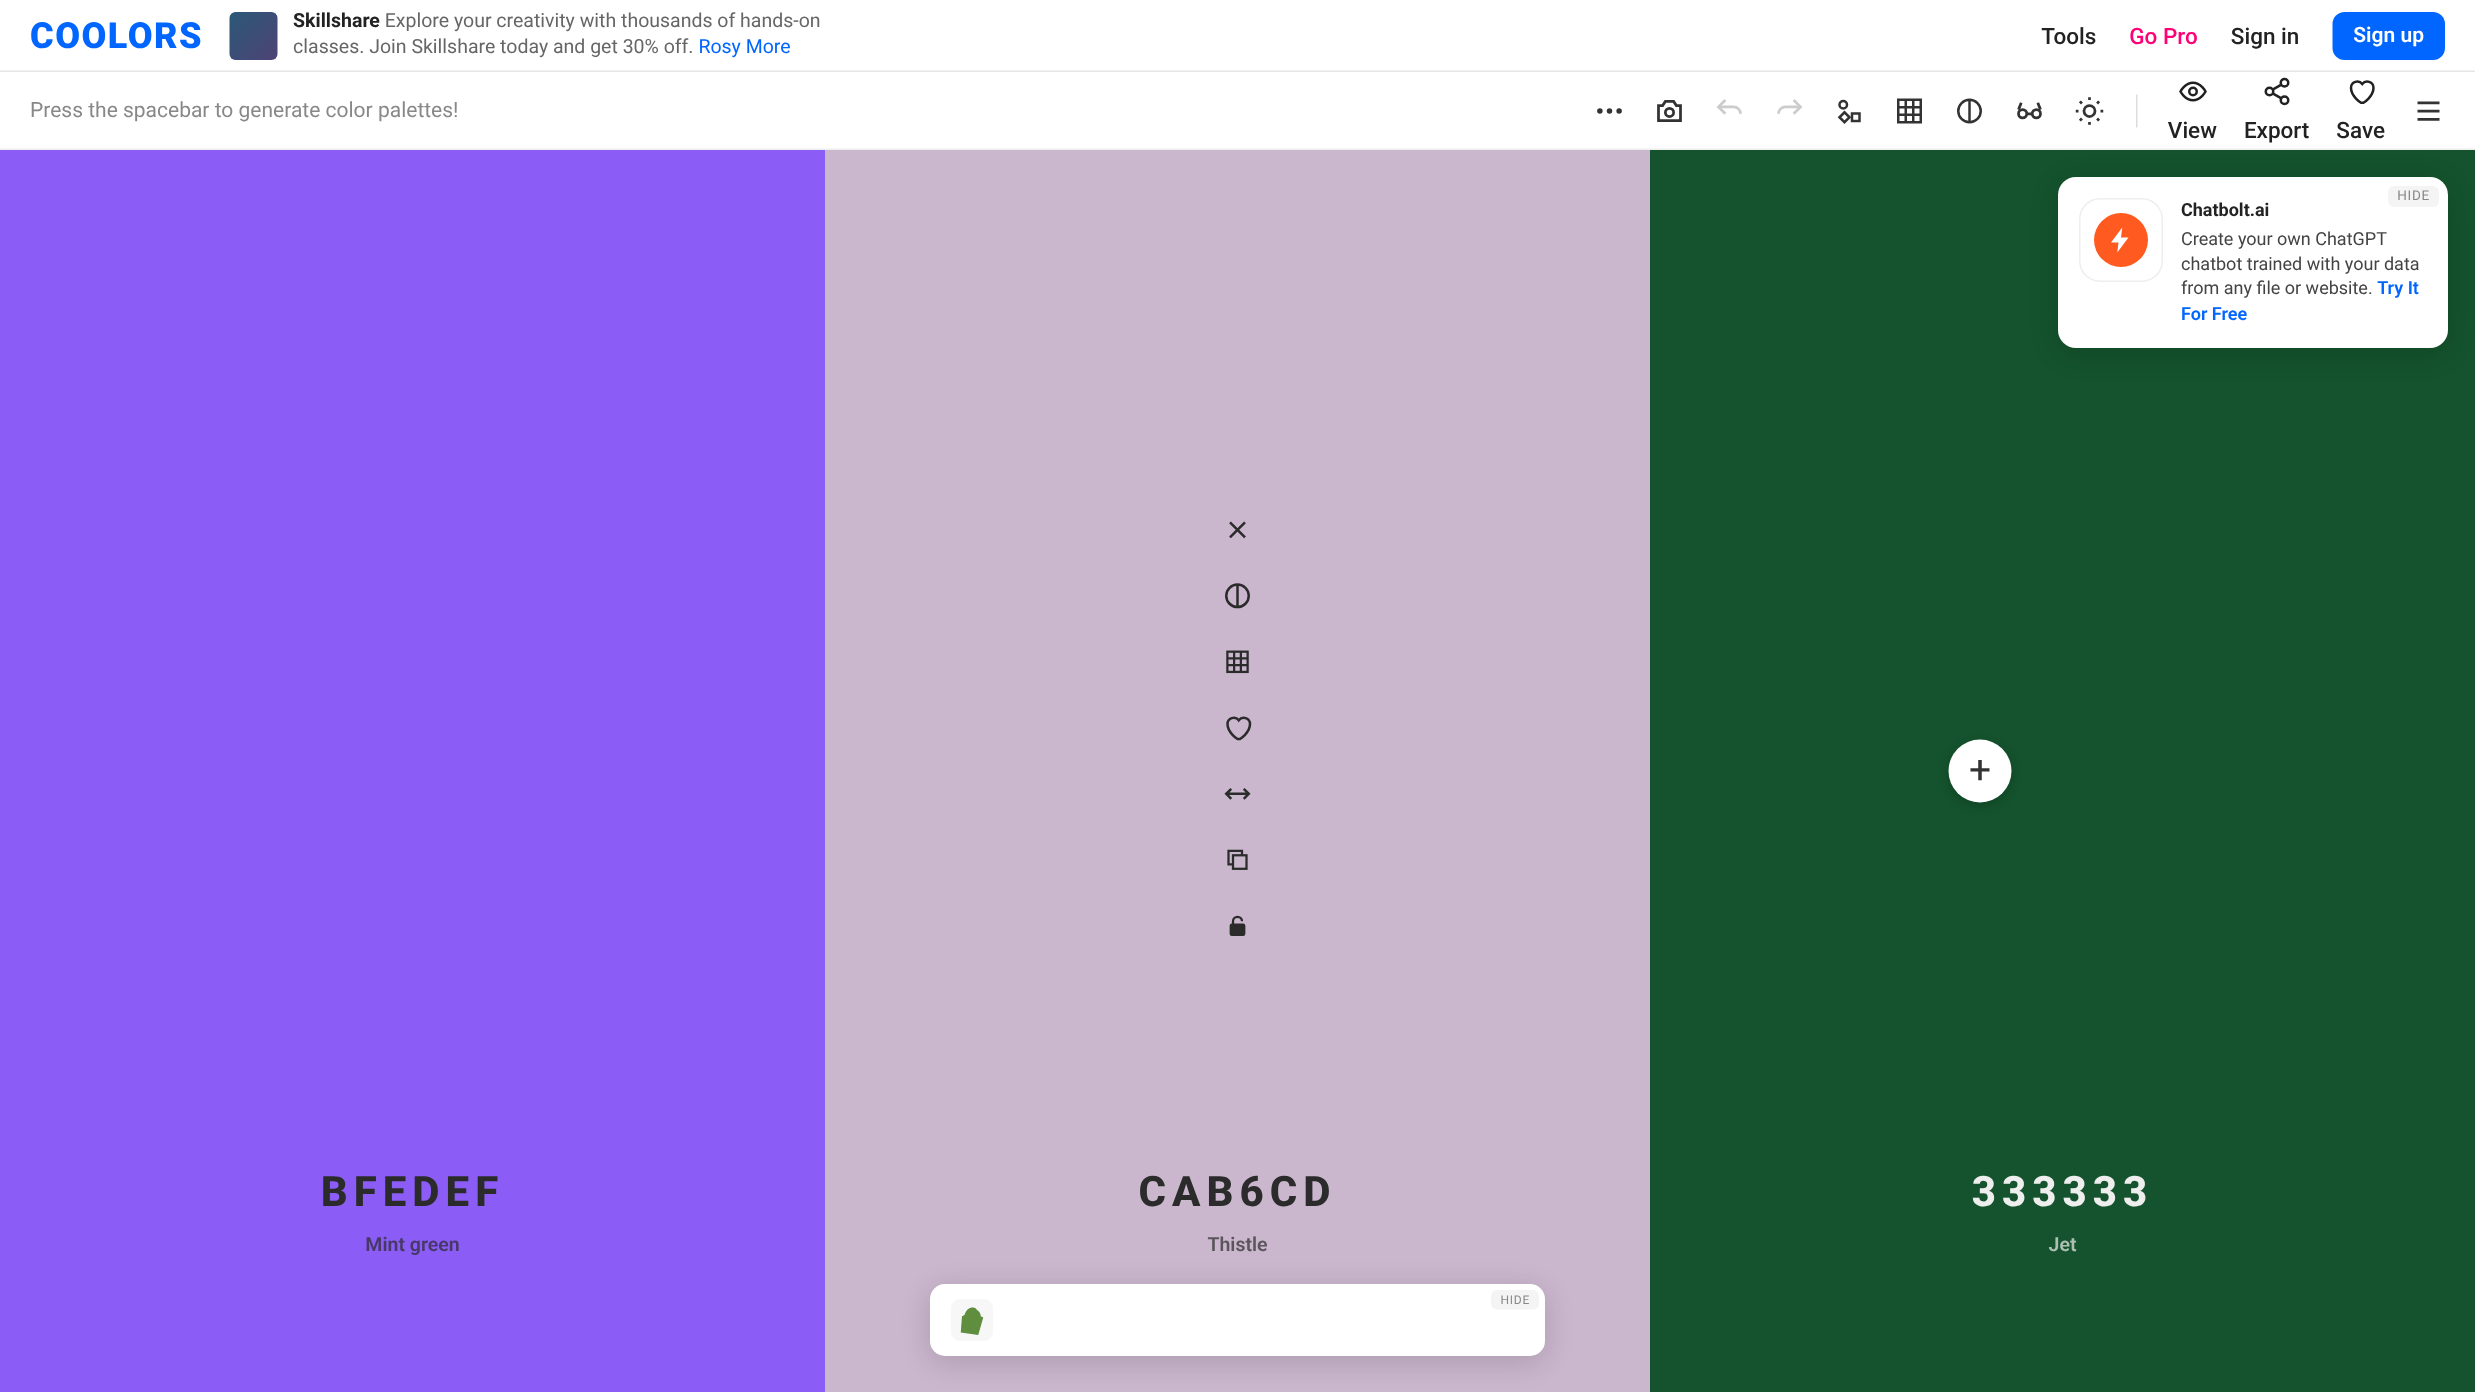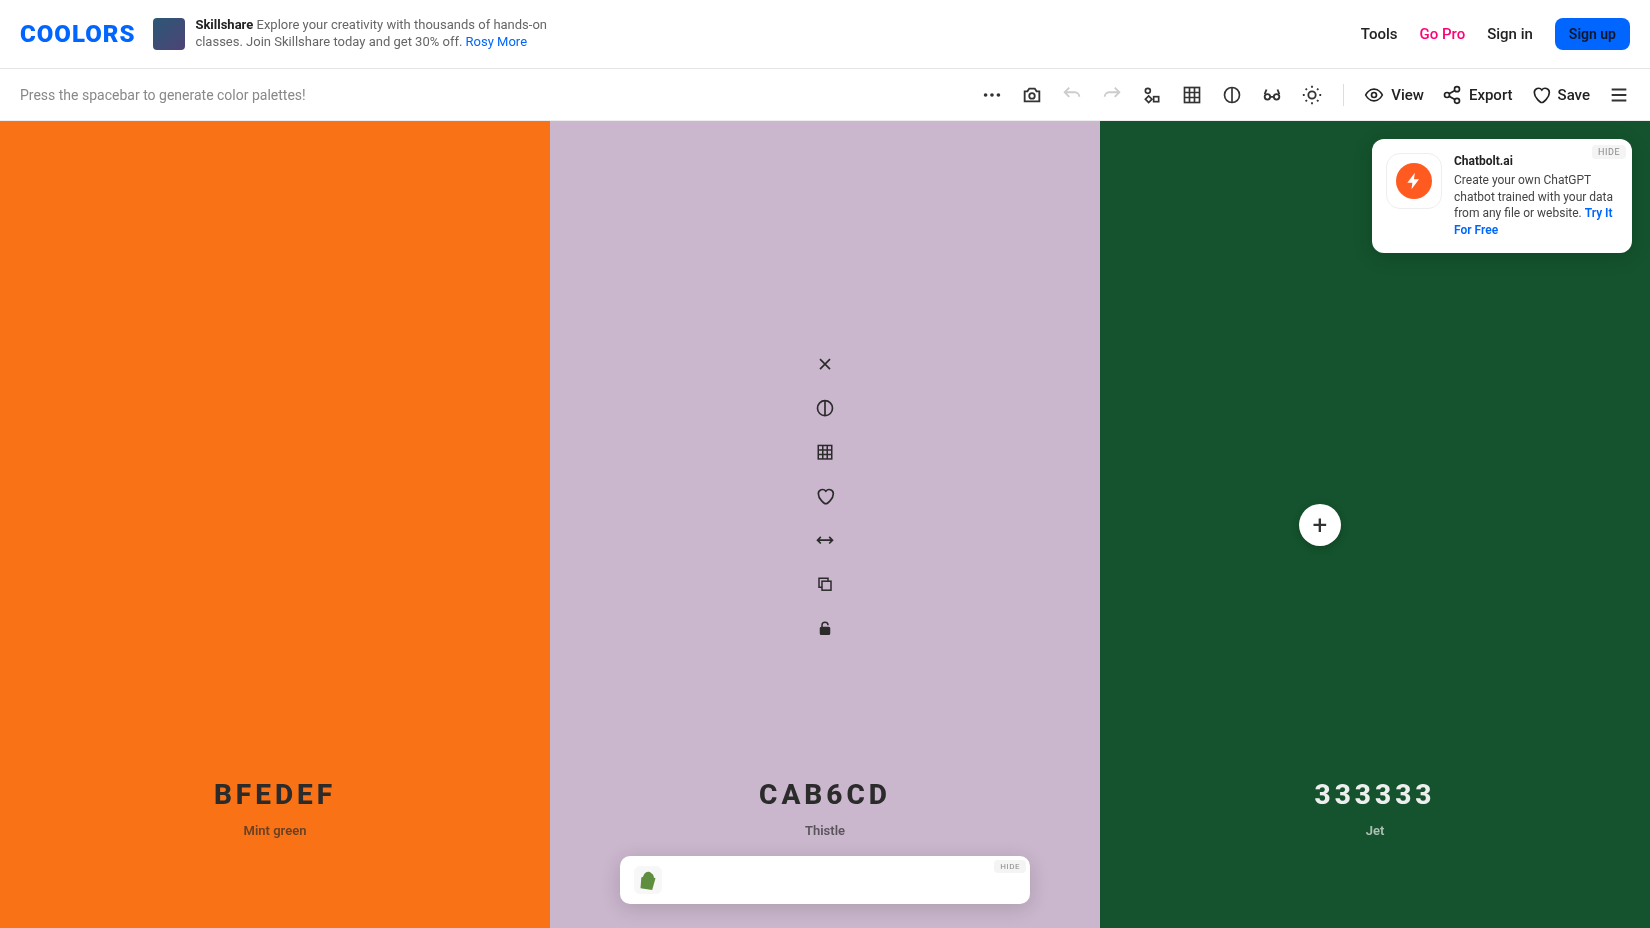--- a/index.html
+++ b/index.html
@@ -1,39 +1,39 @@
 <!DOCTYPE html>
 <html><head>
 <meta charset="utf-8">
 <style>
 * { box-sizing: border-box; margin: 0; padding: 0; font-family: -apple-system, BlinkMacSystemFont, "Segoe UI", Roboto, Helvetica, Arial, sans-serif; }
 html, body { width: 100%; height: 100%; }
 body { display: flex; flex-direction: column; overflow: hidden; }
 
 
-.header { height: 69px; display: flex; align-items: center; padding: 0 20px; border-bottom: 1px solid #e5e5e5; gap: 18px; }
+.header { height: 48px; display: flex; align-items: center; padding: 0 20px; border-bottom: 1px solid #e5e5e5; gap: 18px; }
 .logo { font-size: 24px; font-weight: 900; color: #0066ff; letter-spacing: 1px; cursor: pointer; user-select: none; }
 .top-ad { display: flex; align-items: center; gap: 10px; flex: 1; font-size: 13px; }
 .top-ad-img { width: 32px; height: 32px; background: linear-gradient(135deg,#2b5876,#4e4376); border-radius: 4px; }
 .top-ad-text { max-width: 400px; color: #666; line-height: 1.3; }
 .top-ad-text b { color: #222; }
 .top-ad-link { color: #0066ff; cursor: pointer; }
 .spacer { flex: 1; }
 .nav { display: flex; align-items: center; gap: 22px; font-size: 15px; font-weight: 500; }
 .nav a { cursor: pointer; color: #222; }
 .nav .go-pro { color: #ff0077; }
-.signup-btn { background: #0066ff; color: #0f172a; padding: 8px 14px; border-radius: 8px; font-size: 14px; font-weight: 600; cursor: pointer; }
+.signup-btn { background: #0066ff; color: #ffffff; padding: 8px 14px; border-radius: 8px; font-size: 14px; font-weight: 600; cursor: pointer; }
 
 
 .toolbar { height: 52px; display: flex; align-items: center; padding: 0 20px; border-bottom: 1px solid #eee; gap: 20px; }
 .hint { color: #888; font-size: 14px; flex: 1; }
 .tb-group { display: flex; align-items: center; gap: 18px; }
 .tb-icon { width: 22px; height: 22px; display: flex; align-items: center; justify-content: center; cursor: pointer; color: #333; }
 .tb-icon.disabled { color: #ccc; cursor: default; }
-.tb-text-btn { display: flex; align-items: center; gap: 7px; font-size: 15px; font-weight: 500; color: #222; cursor: pointer; }
+.tb-text-btn { display: flex; align-items: center; gap: 7px; font-size: 15px; font-weight: 500; color: #222; cursor: pointer; flex-direction: column; }
 .divider { width: 1px; height: 22px; background: #ddd; }
 
 
 .palette { flex: 1; display: flex; position: relative; }
 .col { flex: 1; position: relative; display: flex; flex-direction: column; justify-content: flex-end; align-items: center; padding-bottom: 90px; }
 .hex { font-size: 28px; font-weight: 800; letter-spacing: 4px; margin-bottom: 12px; }
 .name { font-size: 13px; font-weight: 600; opacity: 0.7; }
 .dark-text { color: #2b2b2b; }
 .light-text { color: #eee; }
 
@@ -169,21 +169,21 @@
     </span>
     <span class="tb-icon">
         <svg width="22" height="22" viewBox="0 0 24 24" fill="none" stroke="currentColor" stroke-width="2">
           <path d="M4 6h16M4 12h16M4 18h16"></path>
         </svg>
       </span>
   </div>
 </div>
 
 <div class="palette" id="palette">
-    <div class="col" style="background: #f97316;">
+    <div class="col" style="background: #8b5cf6;">
       <div class="hex dark-text">BFEDEF</div>
       <div class="name dark-text">Mint green</div>
     </div>
     <div class="col" style="background: rgb(202, 182, 205);">
       <div class="col-tools">
         <div class="col-tool">
           <svg width="20" height="20" viewBox="0 0 24 24" stroke="currentColor" stroke-width="2">
             <path d="M6 6l12 12M6 18L18 6"></path>
           </svg>
         </div>

